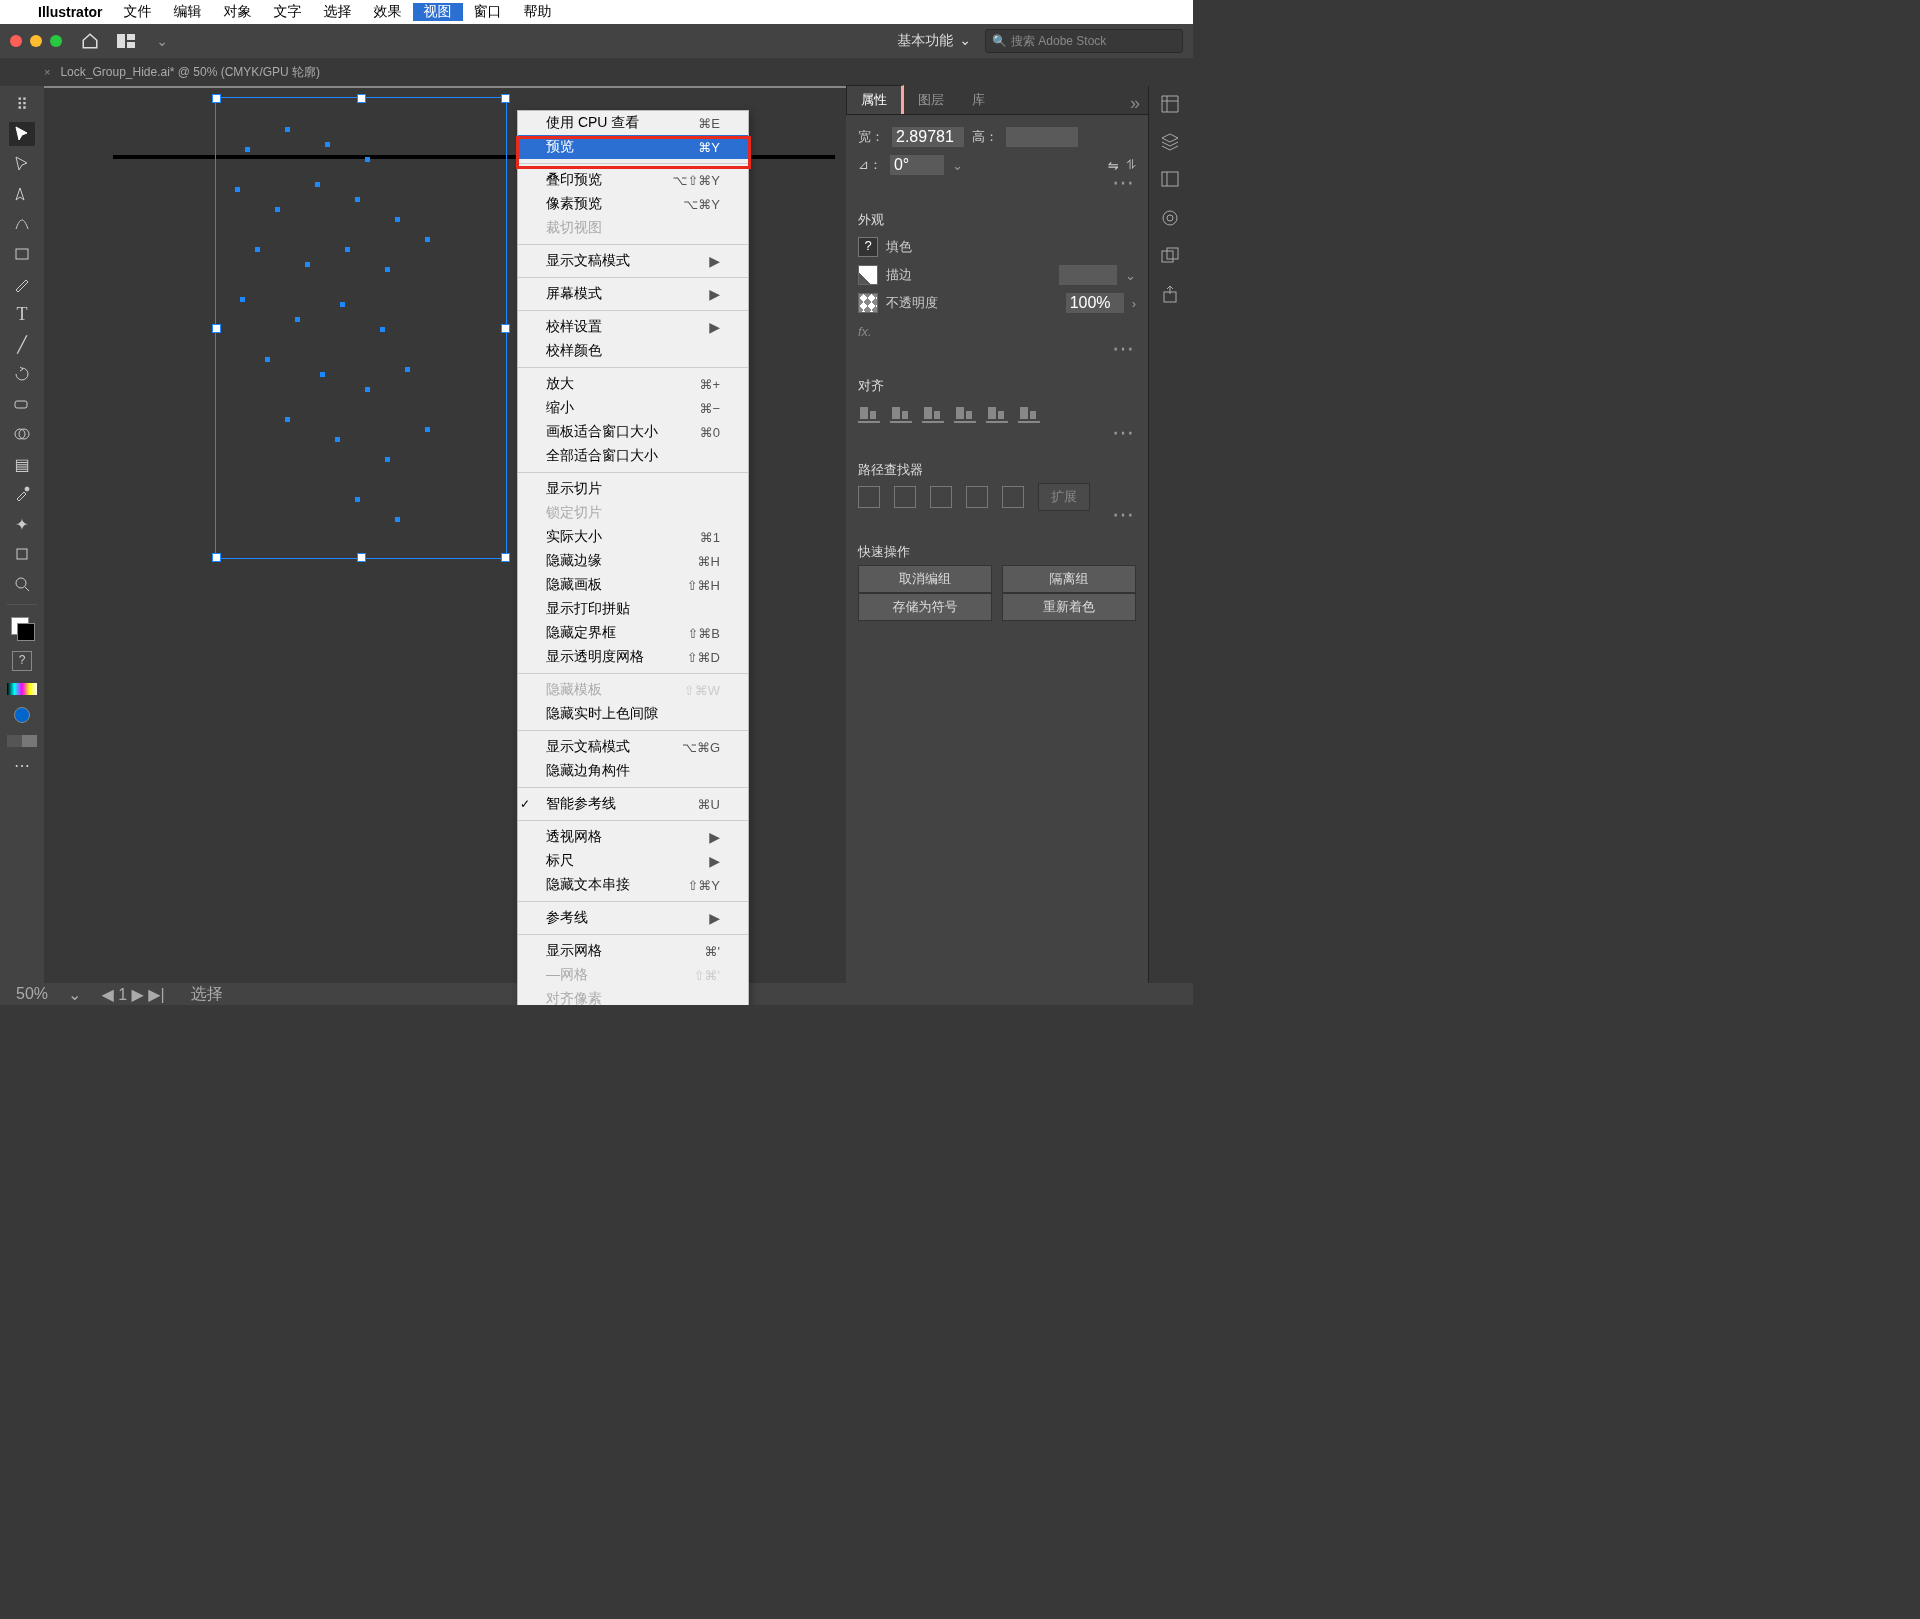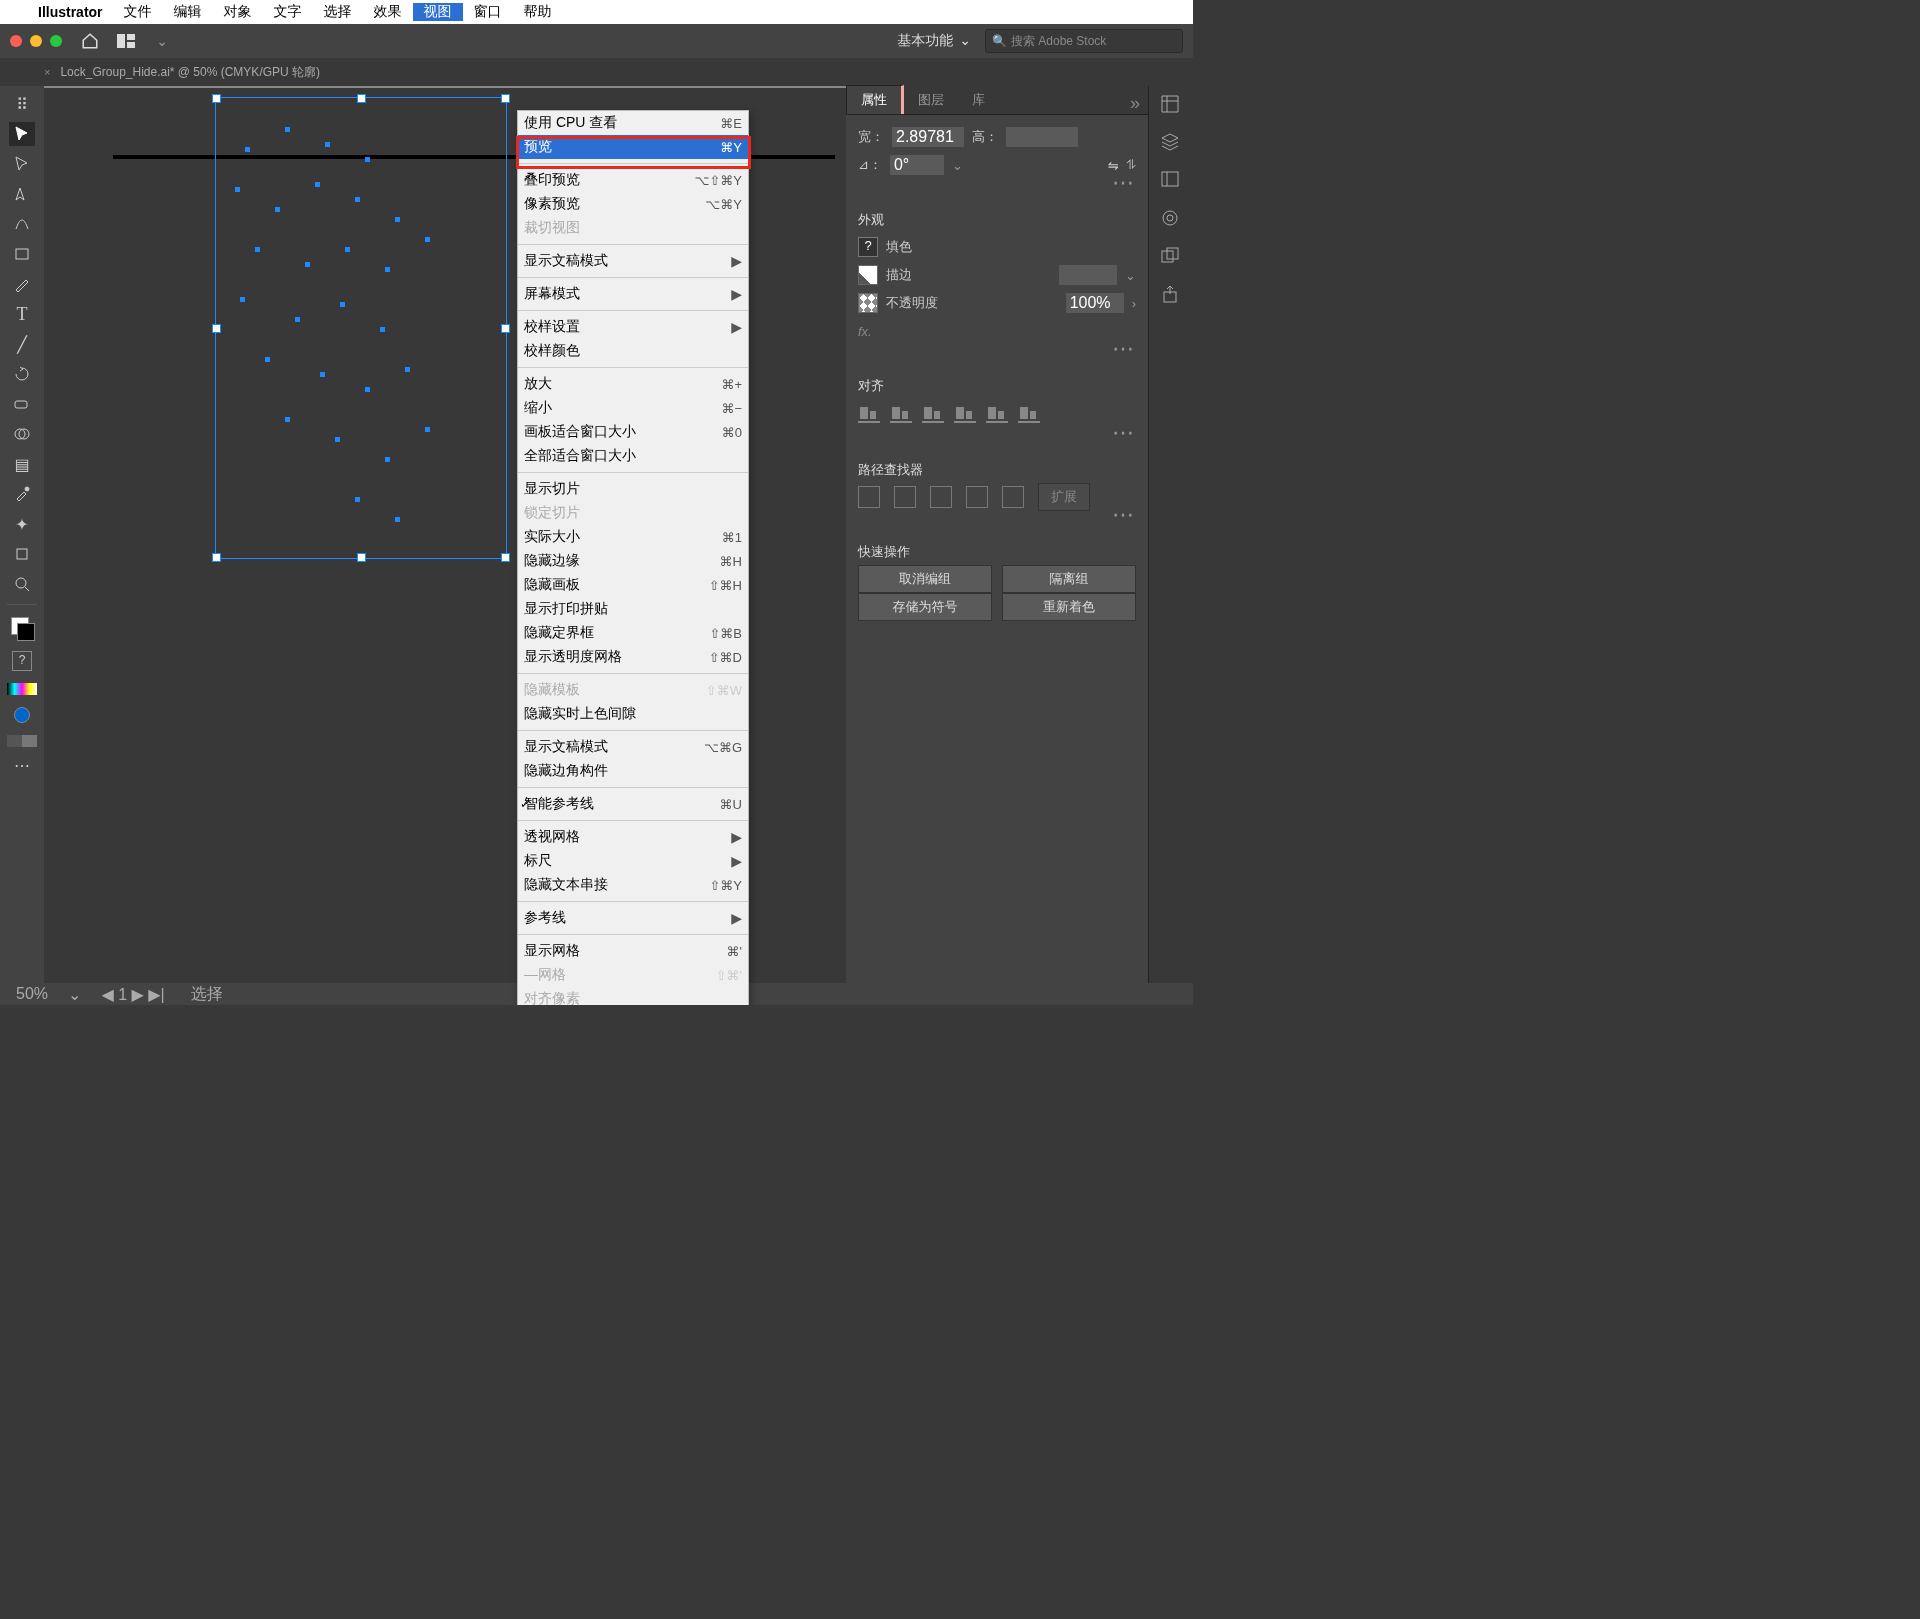--- a/index.html
+++ b/index.html
@@ -31,21 +31,21 @@
 .colorind{width:14px;height:14px;border-radius:50%;background:#06c;margin-top:6px;border:1px solid #888}
 .palette{width:30px;height:12px;margin-top:6px;display:flex}
 .palette span{flex:1}
 .canvas{flex:1;background:#fff;position:relative;border:1px solid #888;margin:0 0 0 0}
 .canvas .artboard{position:absolute;left:68px;top:68px;right:10px;bottom:10px;border:2px solid #000}
 .canvas .selbox{position:absolute;left:170px;top:10px;width:290px;height:460px;border:1px solid #1e88ff}
 .handle{position:absolute;width:7px;height:7px;background:#fff;border:1px solid #1e88ff}
 .anchor{position:absolute;width:5px;height:5px;background:#1e88ff}
 .canvas svg.art{position:absolute;left:0;top:0;width:100%;height:100%}
 .menu{position:absolute;left:517px;top:24px;width:230px;background:#f0f0f0;color:#000;font-size:14px;border:1px solid #bbb;box-shadow:2px 3px 8px rgba(0,0,0,0.3);z-index:10}
-.mi{height:24px;padding:0 6px;display:flex;align-items:center;justify-content:space-between;position:relative}
+.mi{height:24px;padding:0 28px;display:flex;align-items:center;justify-content:space-between;position:relative}
 .mi .sc{color:#555;font-size:13px}
 .mi.dis{color:#aaa}.mi.dis .sc{color:#ccc}
 .mi.hl{background:#2a6fd1;color:#fff}.mi.hl .sc{color:#fff}
 .mi .arr{color:#555}
 .mi .chk{position:absolute;left:2px;font-size:12px}
 .msep{height:1px;background:#ccc;margin:4px 0}
 .redbox{position:absolute;left:516px;top:50px;width:229px;height:27px;border:3px solid #e8291c;z-index:11;pointer-events:none}
 .panels{width:302px;background:#434343;display:flex;flex-direction:column;font-size:13px;color:#ccc}
 .ptabs{display:flex;height:28px;align-items:flex-end;border-bottom:1px solid #222;background:#383838}
 .ptab{padding:5px 14px;color:#999}

